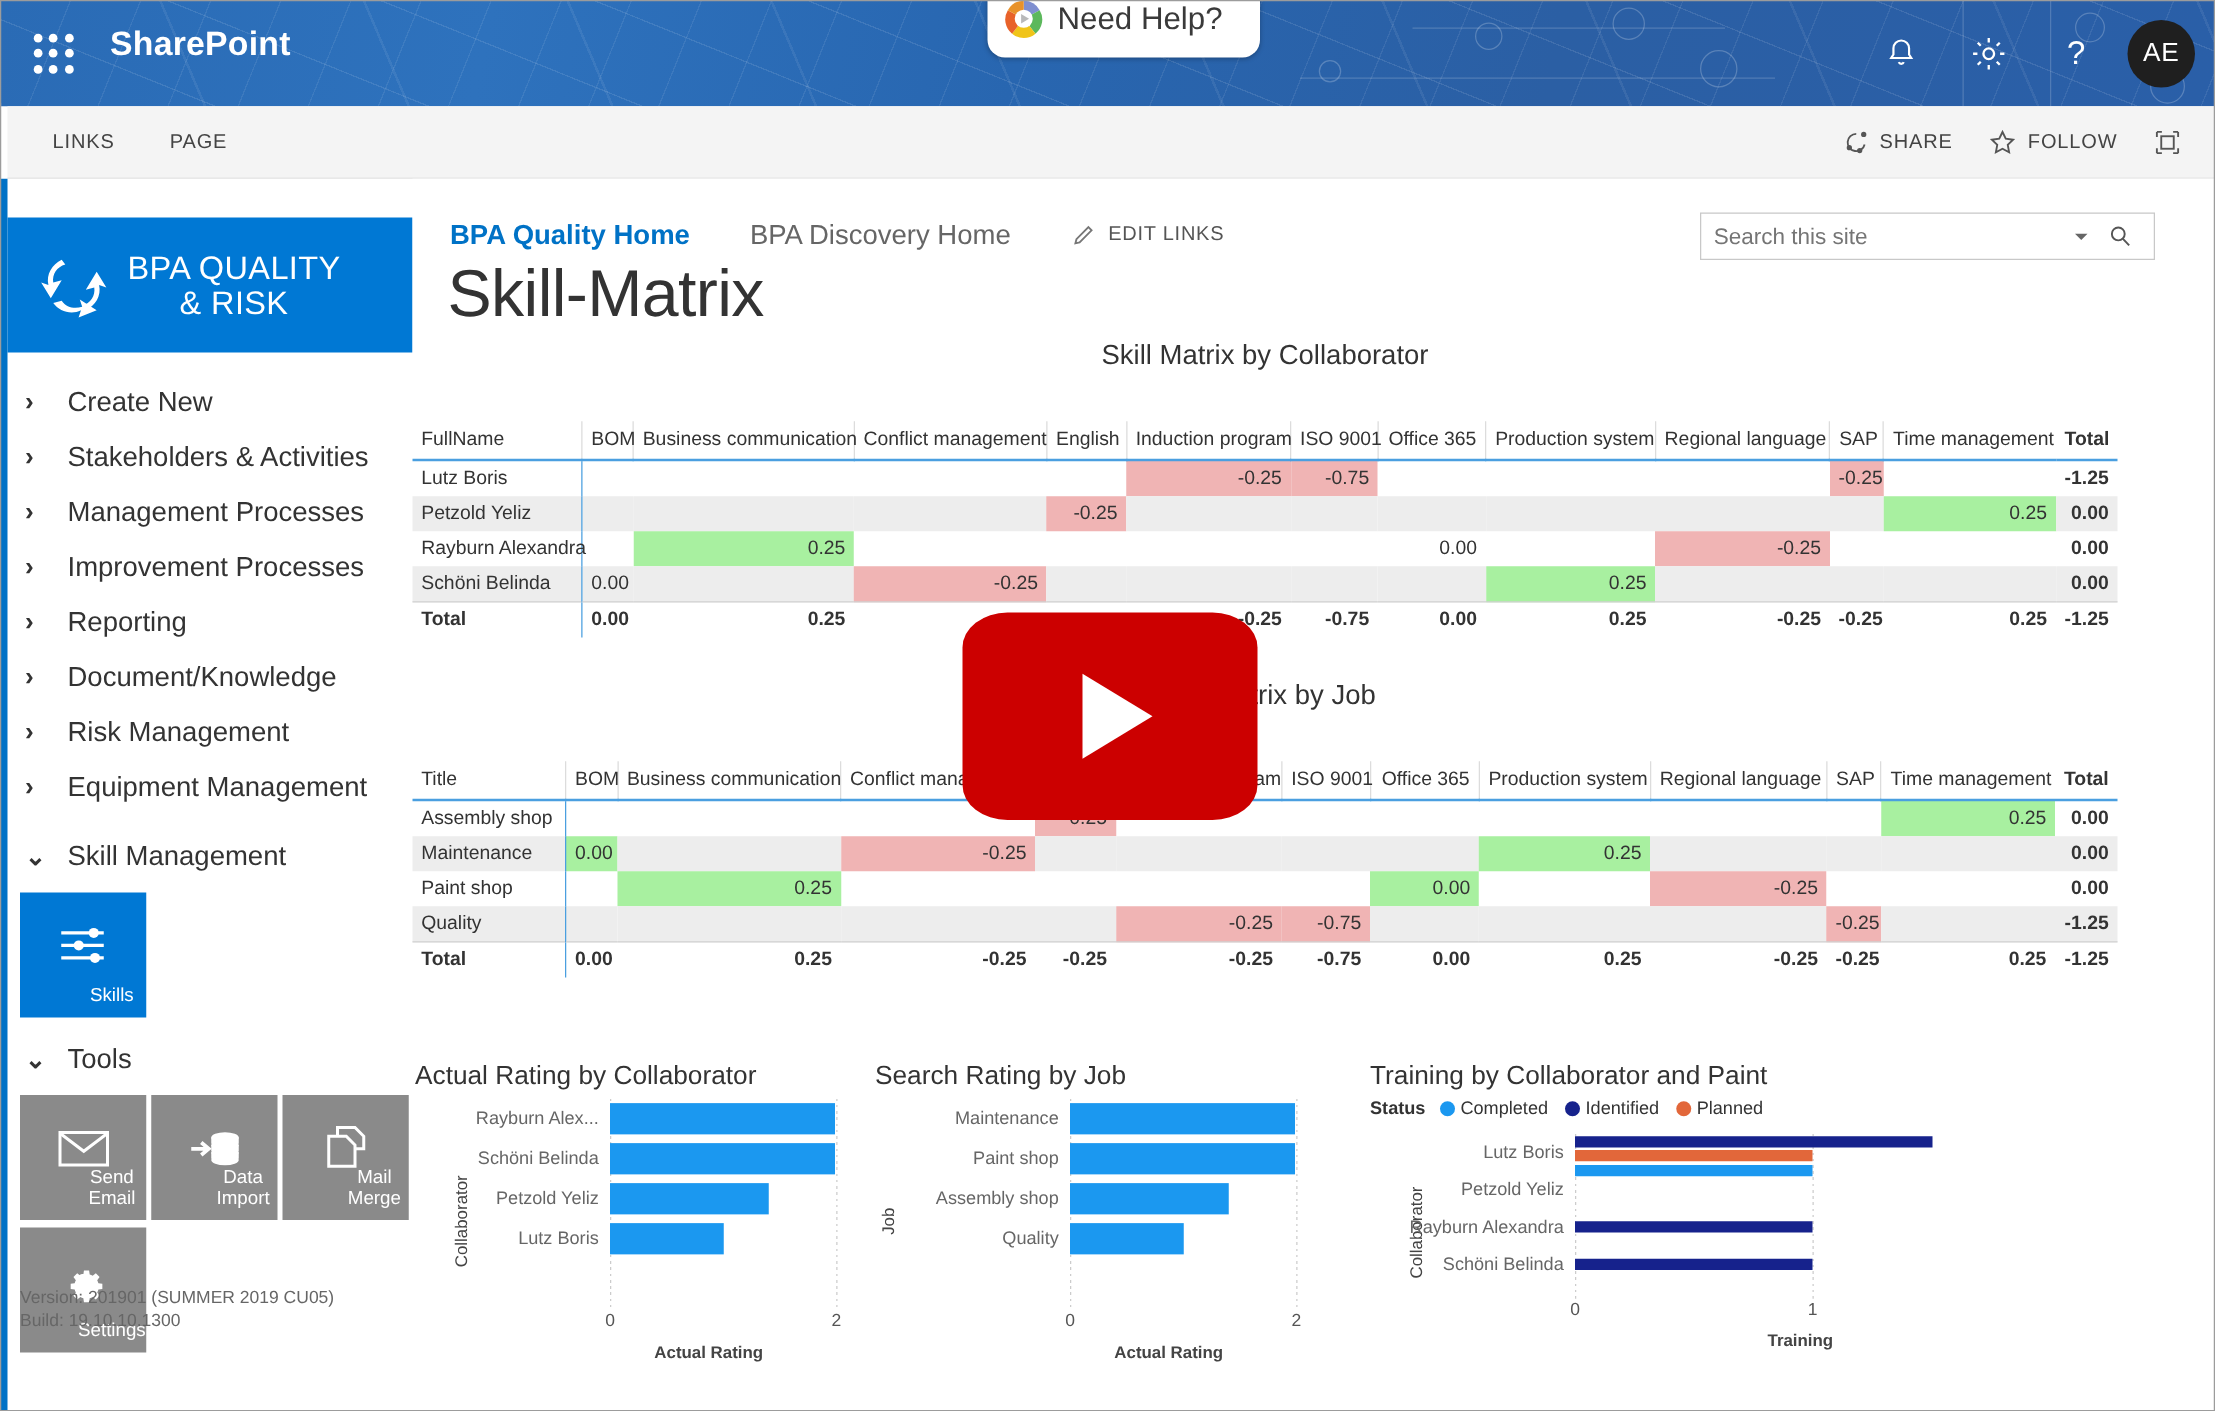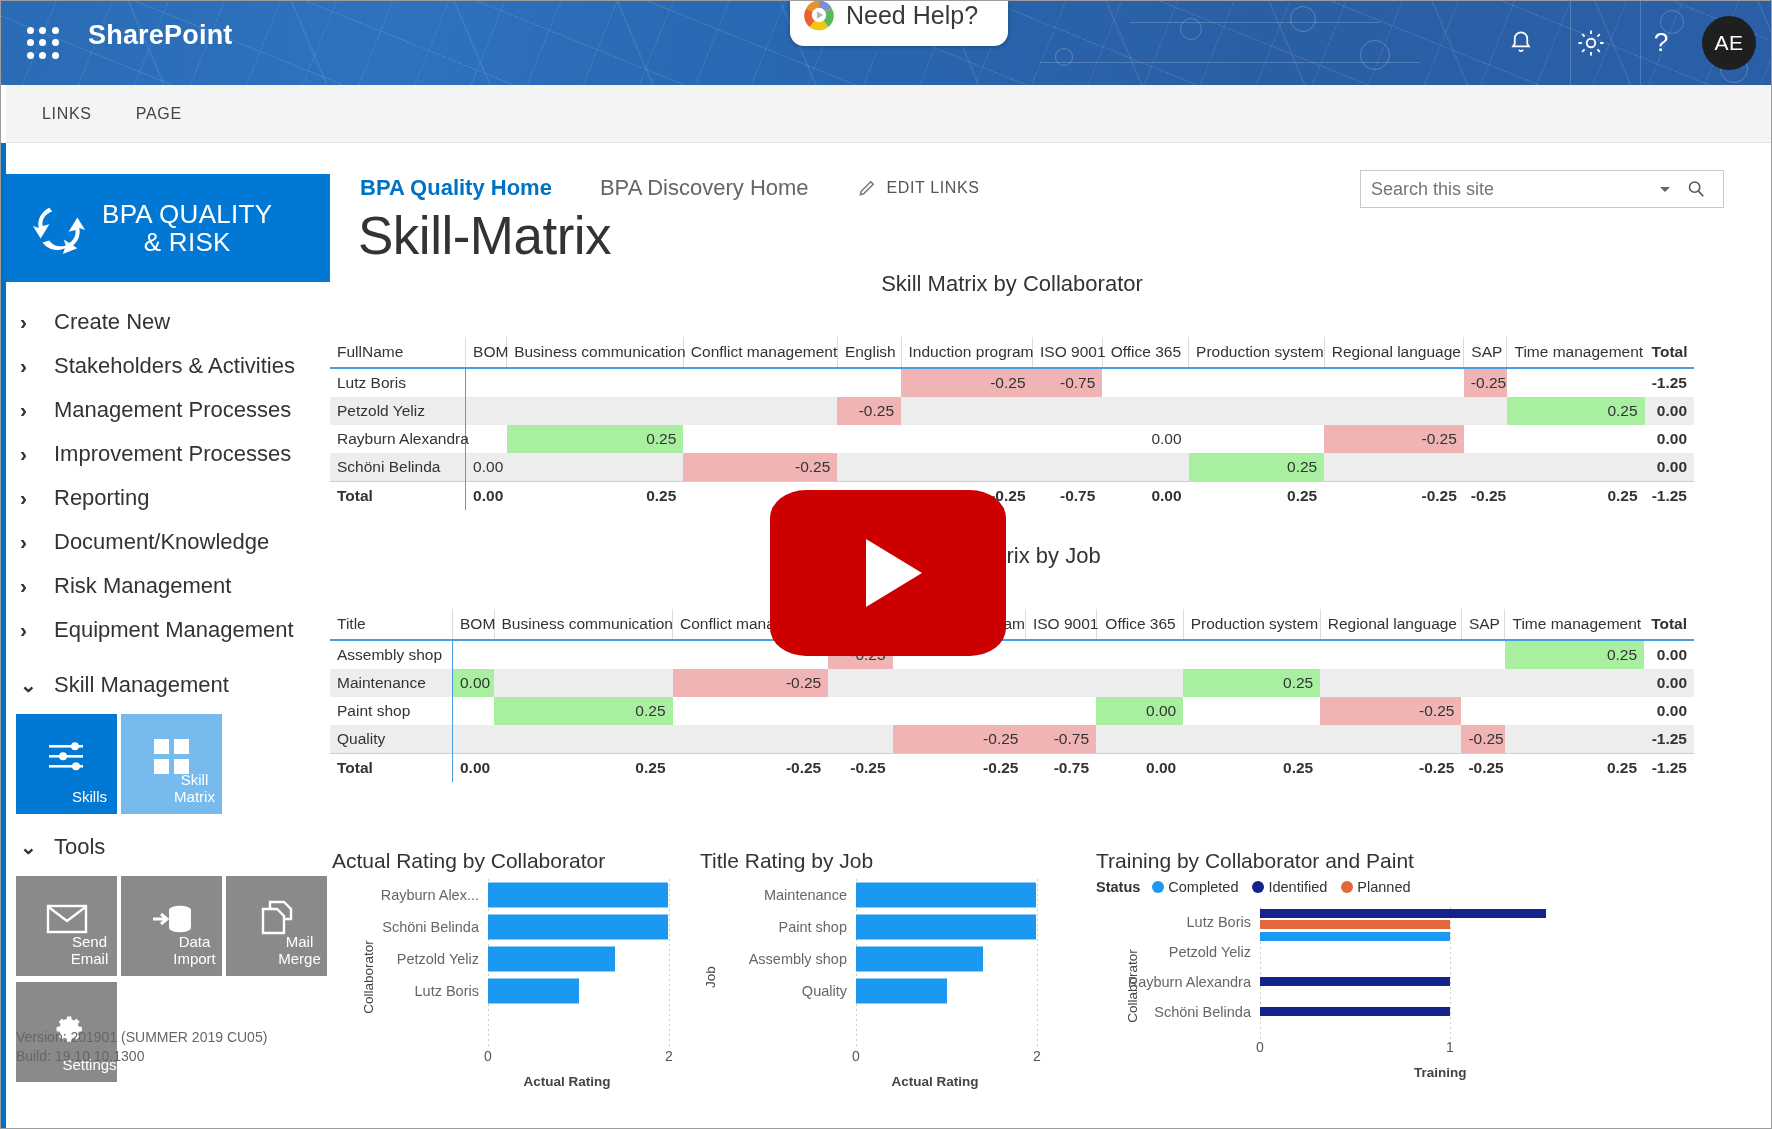--- a/index.html
+++ b/index.html
@@ -242,20 +242,43 @@
             <text x="12" y="18.5" text-anchor="middle" font-size="21" fill="#fff" font-family="Liberation Sans, sans-serif">?</text>
           </svg>
       </div>
       <div class="avatar">AE</div>
     </div>
   </div>
 
   <div class="ribbon">
     <div class="ribbon-tab">LINKS</div>
     <div class="ribbon-tab">PAGE</div>
+    <div class="ribbon-right">
+      <div class="ribbon-act">
+        <svg width="22" height="22" viewBox="0 0 24 24" fill="none" stroke="#555" stroke-width="1.6">
+          <path d="M12 4.5a7.5 7.5 0 1 0 7.3 9.2"></path>
+            <circle cx="18.5" cy="5" r="2.3" fill="#555" stroke="none"></circle>
+          <circle cx="6" cy="16.5" r="2.3" fill="#555" stroke="none"></circle>
+            <circle cx="15" cy="19" r="2.3" fill="#555" stroke="none"></circle>
+        </svg>
+        <span>SHARE</span>
+      </div>
+      <div class="ribbon-act">
+        <svg width="24" height="24" viewBox="0 0 24 24" fill="none" stroke="#555" stroke-width="1.5">
+          <path d="M12 3.6l2.6 5.4 5.9.8-4.3 4.1 1.1 5.9L12 17l-5.3 2.8 1.1-5.9L3.5 9.8l5.9-.8z"></path>
+        </svg>
+        <span>FOLLOW</span>
+      </div>
+      <div class="ribbon-act">
+        <svg width="24" height="24" viewBox="0 0 24 24" fill="none" stroke="#555" stroke-width="1.5">
+          <rect x="7" y="7" width="10" height="10"></rect>
+          <path d="M3.5 3.5h4M3.5 3.5v4M20.5 3.5h-4M20.5 3.5v4M3.5 20.5h4M3.5 20.5v-4M20.5 20.5h-4M20.5 20.5v-4"></path>
+        </svg>
+      </div>
+    </div>
   </div>
 
   <div class="leftrail"></div>
   <div class="leftnav">
     <div class="logobox">
       <svg class="logo-glyph" viewBox="0 0 60 58">
         <path d="M20 8 C12 12 7 20 9 29 L3 27 L11 40 L20 25 L13 27 C12 20 16 14 23 12 Z" fill="#fff"></path>
         <path d="M40 50 C48 46 53 38 51 29 L57 31 L49 18 L40 33 L47 31 C48 38 44 44 37 46 Z" fill="#fff"></path>
         <path d="M13 44 C18 51 28 54 36 50 L34 56 L49 50 L35 41 L37 47 C31 49 24 48 20 42 Z" fill="#fff"></path>
       </svg>
@@ -308,29 +331,20 @@
       <div class="tile blue">
         <svg class="tile-icon" width="44" height="36" viewBox="0 0 44 36">
           <rect x="4" y="6" width="34" height="2.6" fill="#fff"></rect>
             <circle cx="30" cy="7.3" r="4" fill="#fff"></circle>
           <rect x="4" y="16" width="34" height="2.6" fill="#fff"></rect>
             <circle cx="18" cy="17.3" r="4" fill="#fff"></circle>
           <rect x="4" y="26" width="34" height="2.6" fill="#fff"></rect>
             <circle cx="31" cy="27.3" r="4" fill="#fff"></circle>
         </svg>
         <span class="tile-label">Skills</span>
-      </div>
-      <div class="tile lblue">
-        <svg class="tile-icon" width="38" height="38" viewBox="0 0 38 38">
-          <rect x="1" y="1" width="15" height="15" fill="#fff"></rect>
-            <rect x="21" y="1" width="15" height="15" fill="#fff"></rect>
-          <rect x="1" y="21" width="15" height="15" fill="#fff"></rect>
-            <rect x="21" y="21" width="15" height="15" fill="#fff"></rect>
-        </svg>
-        <span class="tile-label">Skill Matrix</span>
       </div>
     </div>
 
     <div class="group-head">
       <span class="group-chev">⌄</span>
       <span class="group-label">Tools</span>
     </div>
     <div class="tile-row">
       <div class="tile grey">
         <svg class="tile-icon" width="42" height="32" viewBox="0 0 42 32" fill="none" stroke="#fff" stroke-width="2.4">
@@ -669,21 +683,21 @@
         </div>
         <div class="xticks">
           <span class="xtick" style="left:0px">0</span>
           <span class="xtick" style="left:181px">2</span>
         </div>
       </div>
       <div style="text-align:center;padding-left:70px;font-size:13.5px;color:#444;font-weight:bold">Actual Rating</div>
     </div>
 
     <div class="chart" style="left:370px;top:706px;width:400px;height:240px">
-      <div class="chart-title">Title Rating by Job</div>
+      <div class="chart-title">Search Rating by Job</div>
       <div class="plot" style="height:195px">
         <div class="ylab">Job</div>
         <div class="gridline" style="left:156px"></div>
         <div class="gridline" style="left:337px"></div>
         <div class="bars">
           <div class="barrow">
             <span class="cat">Maintenance</span>
             <span class="track">
                 <span class="bar" style="width:73.6%"></span>
               </span>

